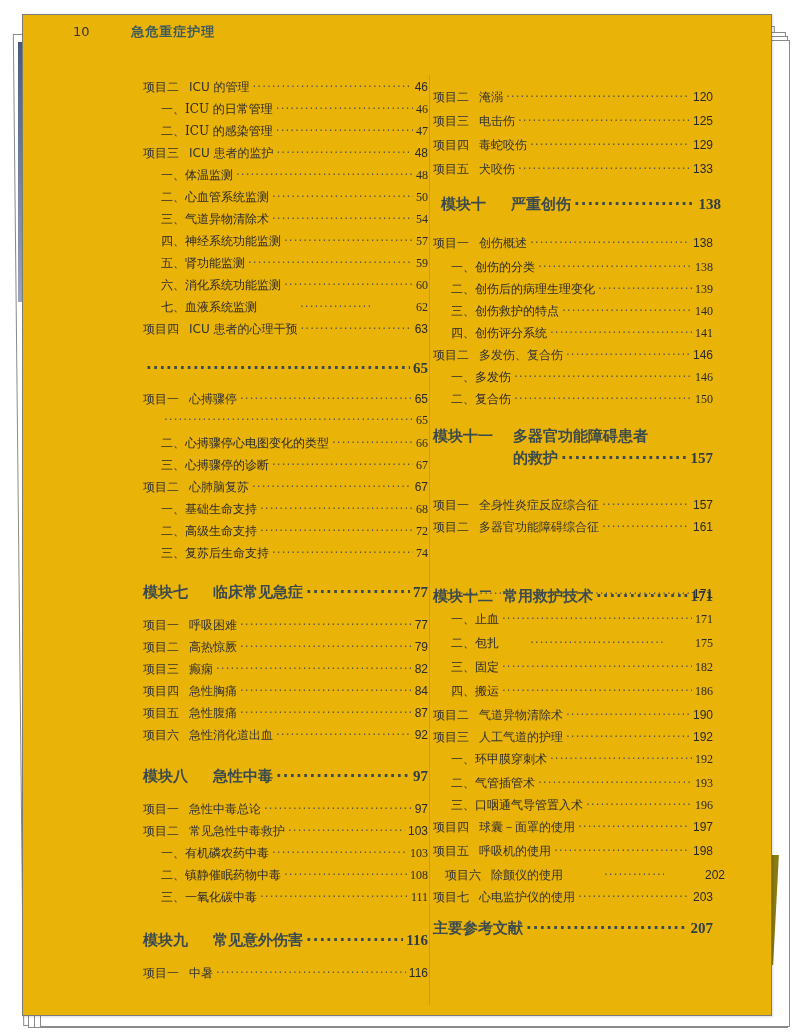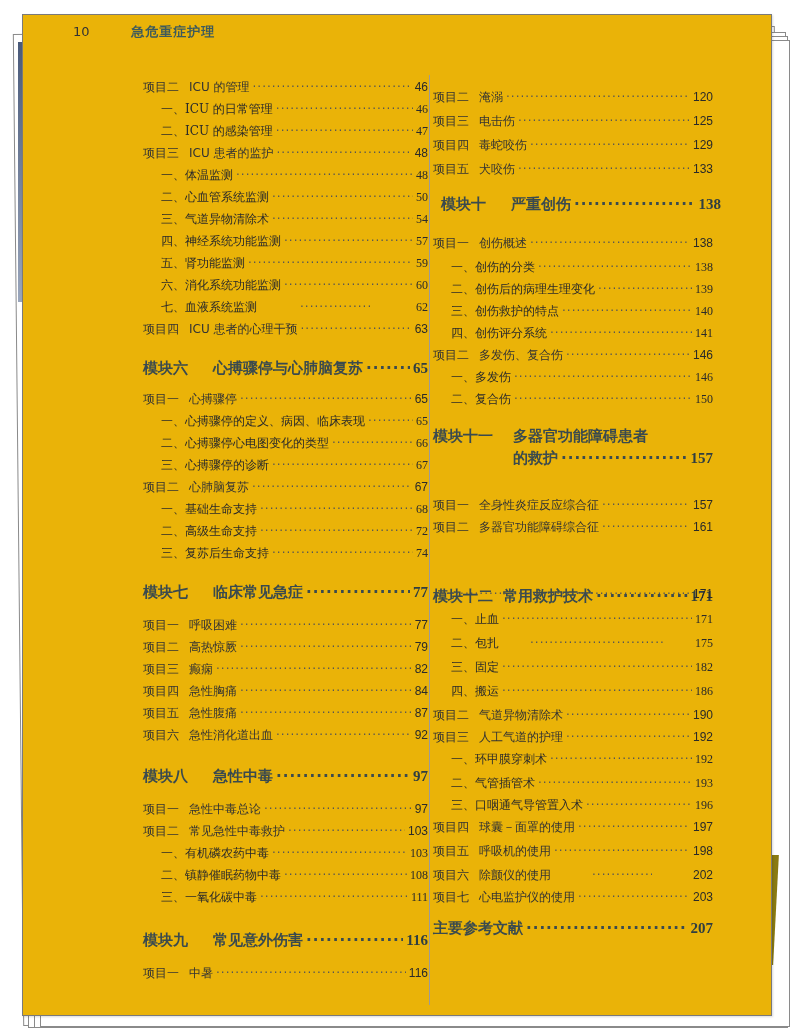--- a/index.html
+++ b/index.html
@@ -117,31 +117,29 @@
         <span class="lbl"><span>七、血液系统监测</span></span>
         <span class="dots"></span>
         <span class="pg">62</span>
       </div>
       <div class="row xm" style="left: 0px; width: 285px; top: 242px;">
         <span class="lbl"><span class="code">项目四</span><span>ICU 患者的心理干预</span></span>
         <span class="dots"></span>
         <span class="pg">63</span>
       </div>
       <div class="row mod" style="left: 0px; width: 285px; top: 280px;">
-        <span class="lbl"><span class="code">模块六</span><span>心搏骤停与心肺脑复苏</span></span>
         <span class="dots"></span>
         <span class="pg">65</span>
       </div>
       <div class="row xm" style="left: 0px; width: 285px; top: 312px;">
         <span class="lbl"><span class="code">项目一</span><span>心搏骤停</span></span>
         <span class="dots"></span>
         <span class="pg">65</span>
       </div>
       <div class="row sub" style="left: 18px; width: 267px; top: 334px;">
-        <span class="lbl"><span>一、心搏骤停的定义、病因、临床表现</span></span>
         <span class="dots"></span>
         <span class="pg">65</span>
       </div>
       <div class="row sub" style="left: 18px; width: 267px; top: 356px;">
         <span class="lbl"><span>二、心搏骤停心电图变化的类型</span></span>
         <span class="dots"></span>
         <span class="pg">66</span>
       </div>
       <div class="row sub" style="left: 18px; width: 267px; top: 378px;">
         <span class="lbl"><span>三、心搏骤停的诊断</span></span>
@@ -383,21 +381,21 @@
       <div class="row xm" style="left: 0px; width: 280px; top: 730px;">
         <span class="lbl"><span class="code">项目四</span><span>球囊－面罩的使用</span></span>
         <span class="dots"></span>
         <span class="pg">197</span>
       </div>
       <div class="row xm" style="left: 0px; width: 280px; top: 754px;">
         <span class="lbl"><span class="code">项目五</span><span>呼吸机的使用</span></span>
         <span class="dots"></span>
         <span class="pg">198</span>
       </div>
-      <div class="row xm" style="left: 0px; width: 280px; top: 778px; gap: 38px;">
+      <div class="row xm" style="left: 12px; width: 280px; top: 778px; gap: 38px;">
         <span class="lbl"><span class="code">项目六</span><span>除颤仪的使用</span></span>
         <span class="dots"></span>
         <span class="pg">202</span>
       </div>
       <div class="row xm" style="left: 0px; width: 280px; top: 800px;">
         <span class="lbl"><span class="code">项目七</span><span>心电监护仪的使用</span></span>
         <span class="dots"></span>
         <span class="pg">203</span>
       </div>
       <div class="row mod" style="left: 0px; width: 280px; top: 830px;">

